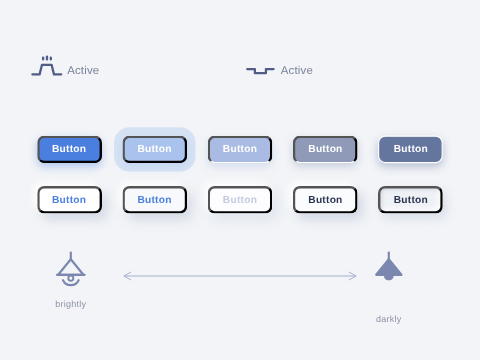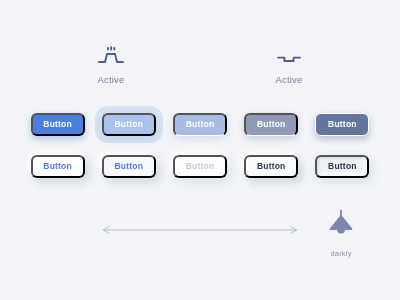--- a/index.html
+++ b/index.html
@@ -19,21 +19,21 @@
   .states-row {
     display: flex;
     position: absolute;
     top: 44px;
     left: 22px;
     width: 356px;
   }
   .state-col {
     flex: 1 1 0;
     display: flex;
-    flex-direction: column;
+    flex-direction: row;
     align-items: center;
   }
   .state-icon {
     width: 34px;
     height: 22px;
     display: block;
   }
   .state-label {
     margin-top: 9px;
     font-size: 9.5px;
@@ -142,21 +142,21 @@
   }
   .lamp-block {
     position: absolute;
     top: 0;
     width: 66px;
     display: flex;
     flex-direction: column;
     align-items: center;
   }
   .lamp-block.left  { left: 4px; }
-  .lamp-block.right { right: 4px; }
+  .lamp-block.right { right: 21px; gap: 12px; }
 
   .lamp-icon {
     width: 36px;
     height: 34px;
     display: block;
   }
   .lamp-label {
     margin-top: 8px;
     font-size: 7.5px;
     color: #8d93a8;
@@ -235,20 +235,32 @@
   <div class="btn-cell">
     <button class="btn btn-l4">Button</button>
   </div>
   <div class="btn-cell">
     <button class="btn btn-l5">Button</button>
   </div>
 </div>
 
 <div class="lamp-section">
 
+  <div class="lamp-block left">
+    <span class="lamp-icon">
+      <svg viewBox="0 0 36 34" xmlns="http://www.w3.org/2000/svg">
+        <line x1="18" y1="2.5" x2="18" y2="8" stroke="#7b87ae" stroke-width="1.8" stroke-linecap="round"></line>
+        <path d="M18 8 L28.5 21 H7.5 Z" fill="none" stroke="#7b87ae" stroke-width="1.8" stroke-linejoin="round"></path>
+        <line x1="6.5" y1="21" x2="29.5" y2="21" stroke="#7b87ae" stroke-width="1.8" stroke-linecap="round"></line>
+        <circle cx="18" cy="23.8" r="2.1" fill="none" stroke="#7b87ae" stroke-width="1.6"></circle>
+        <path d="M11.5 25.5 A7.2 7.2 0 0 0 24.5 25.5" fill="none" stroke="#7b87ae" stroke-width="1.8" stroke-linecap="round"></path>
+      </svg>
+    </span>
+    <span class="lamp-label">brightly</span>
+  </div>
 
   <div class="slider-track">
     <svg viewBox="0 0 200 10" preserveAspectRatio="none" xmlns="http://www.w3.org/2000/svg">
       <line x1="4" y1="5" x2="196" y2="5" stroke="#9aa3c0" stroke-width="0.7"></line>
       <polyline points="9,1.8 3.2,5 9,8.2" fill="none" stroke="#9aa3c0" stroke-width="0.7" stroke-linecap="round" stroke-linejoin="round"></polyline>
       <polyline points="191,1.8 196.8,5 191,8.2" fill="none" stroke="#9aa3c0" stroke-width="0.7" stroke-linecap="round" stroke-linejoin="round"></polyline>
     </svg>
   </div>
 
   <div class="lamp-block right">

